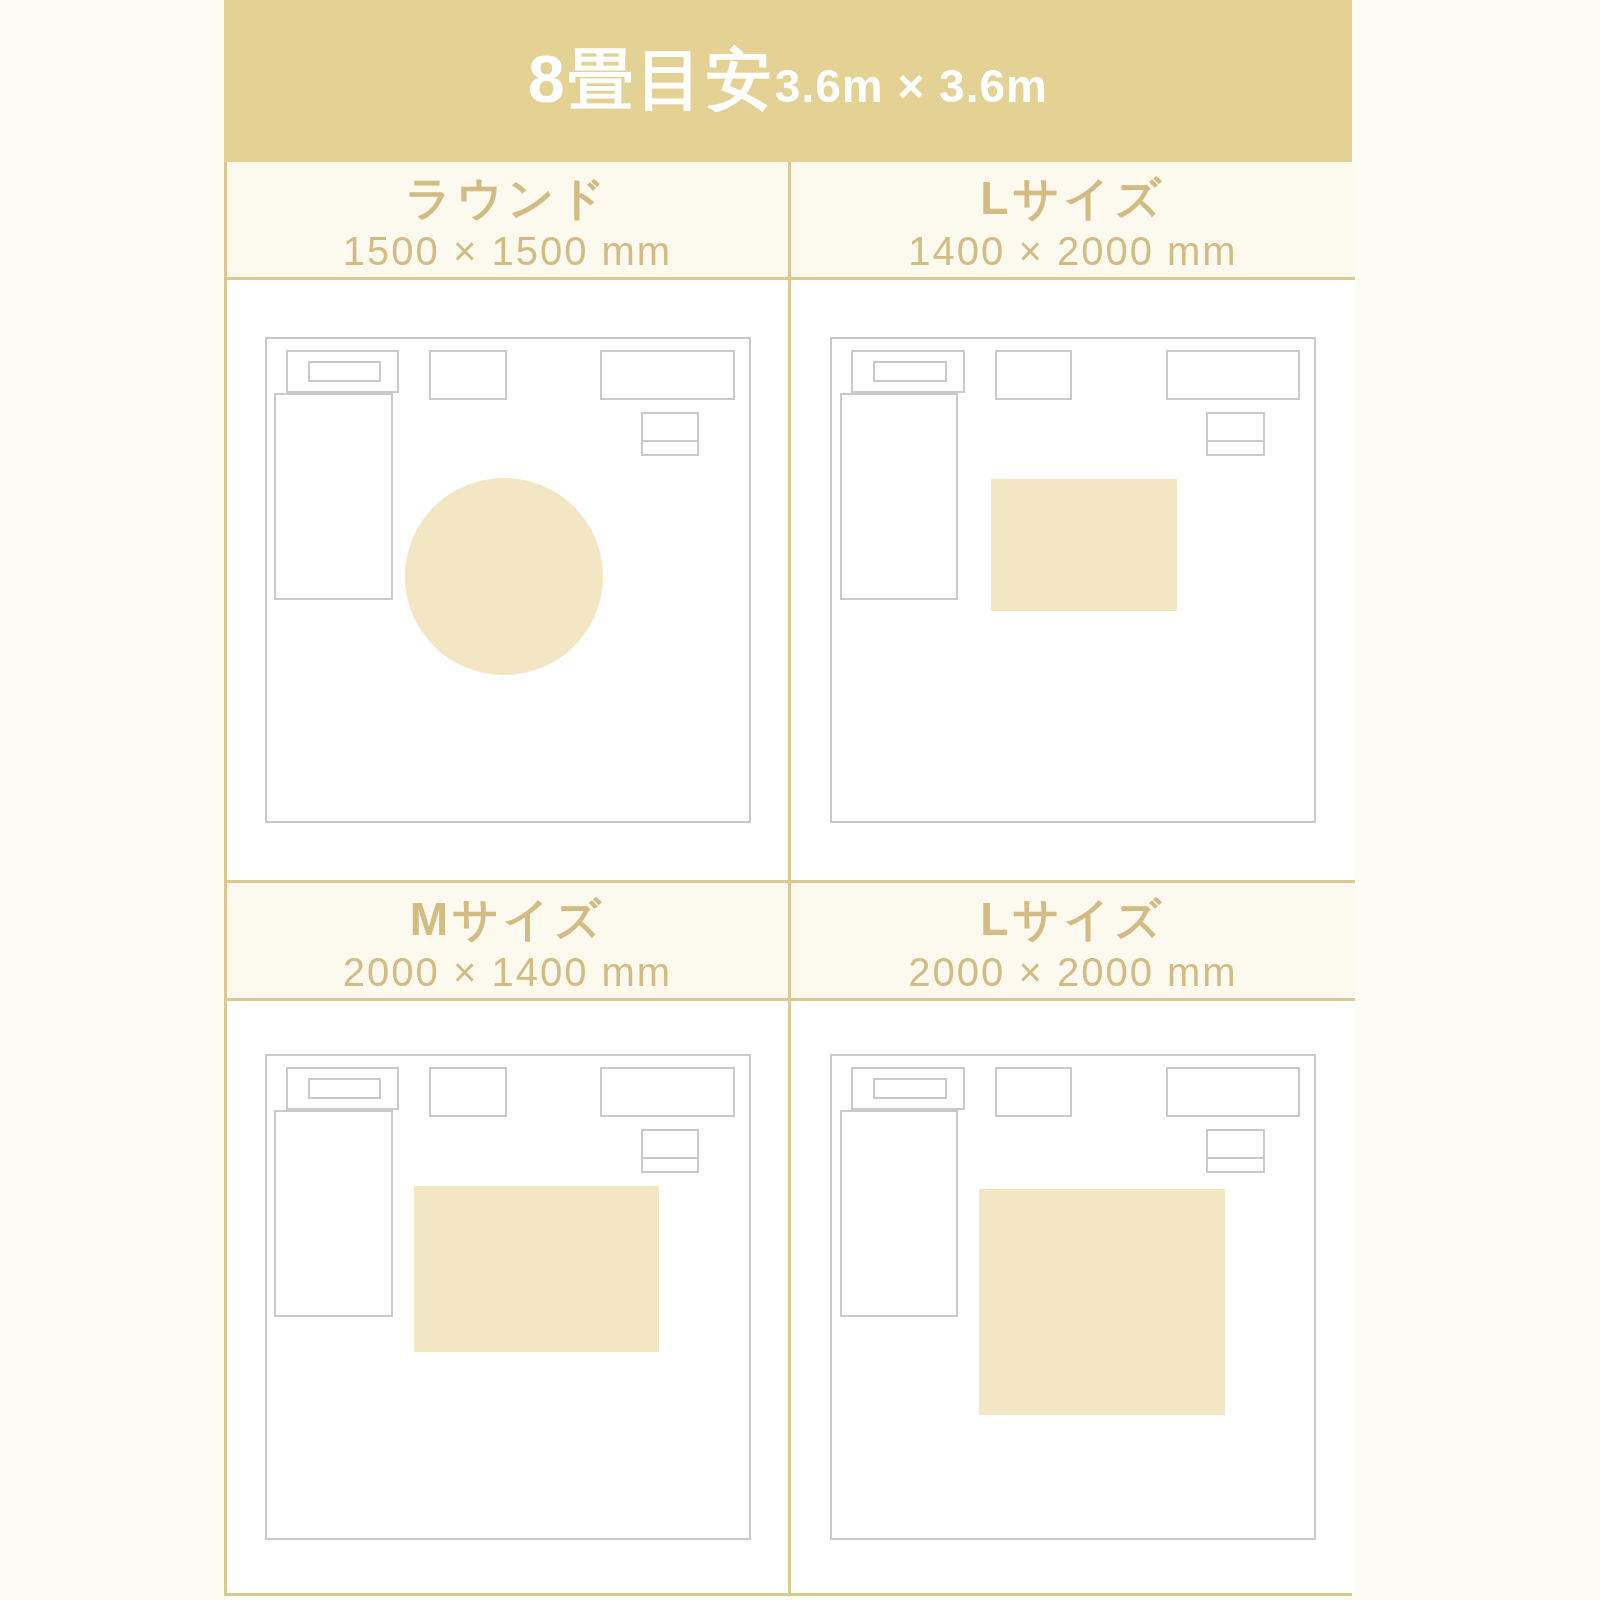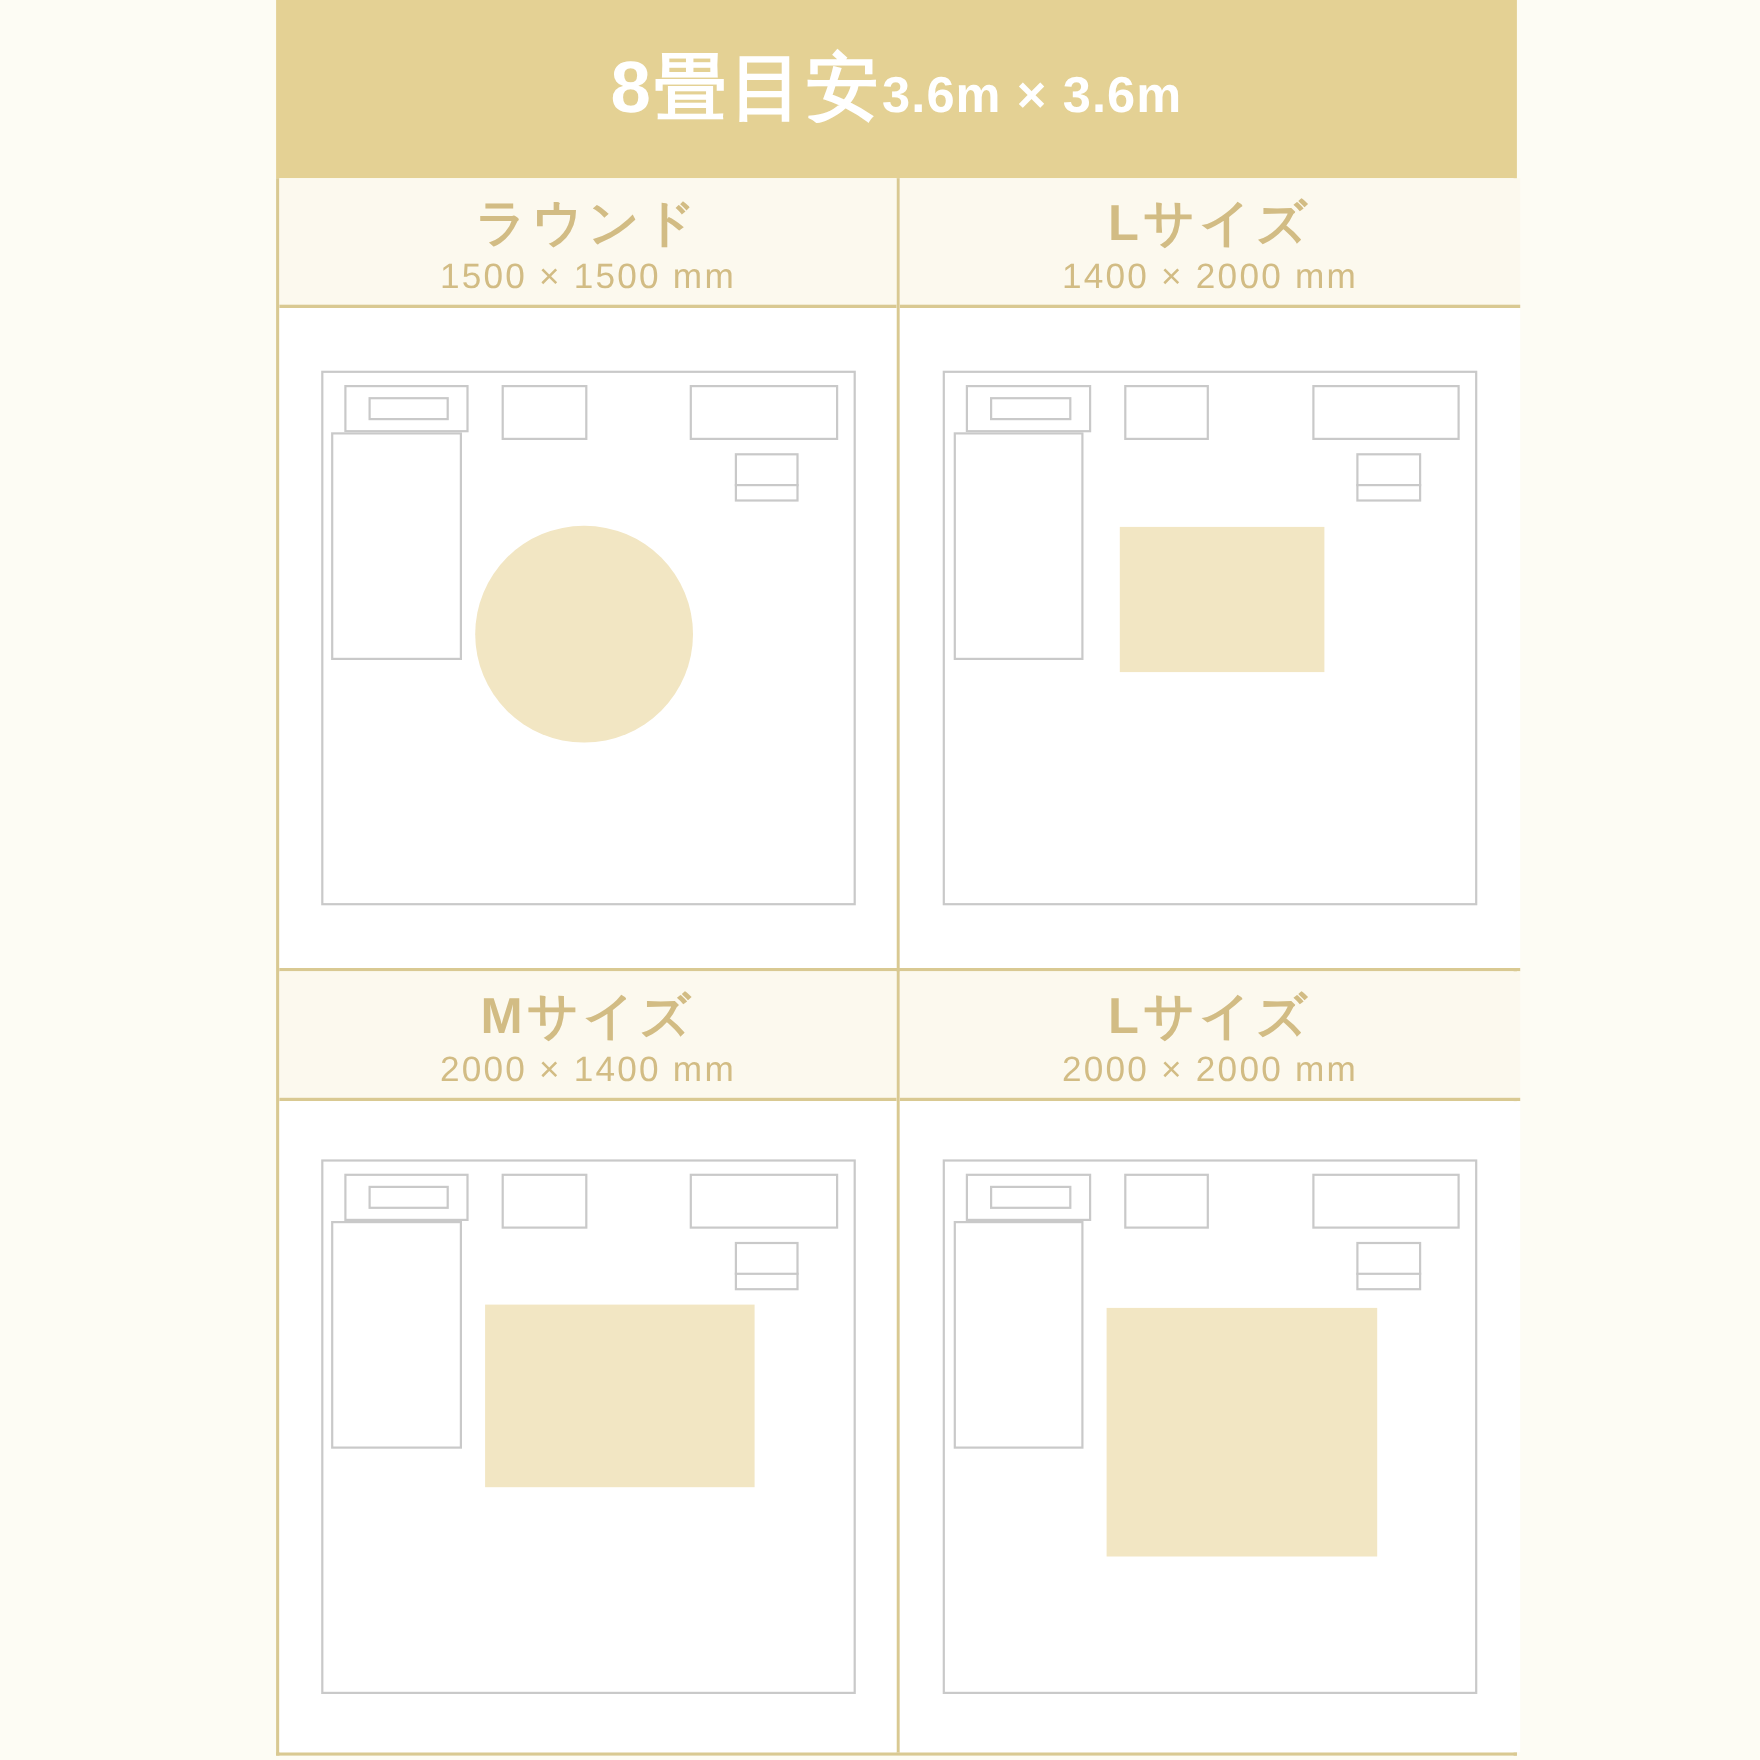--- a/index.html
+++ b/index.html
@@ -15,21 +15,21 @@
   }
   *{margin:0;padding:0;box-sizing:border-box;}
   html,body{width:1600px;height:1600px;}
   body{
     background:var(--page-bg);
     font-family:"Liberation Sans","DejaVu Sans",sans-serif;
     overflow:hidden;
   }
   .content{
     position:absolute;
-    left:251px; top:0;
+    left:224px; top:0;
     width:1128px; height:1596px;
   }
   
   .band{
     height:162px;
     background:var(--band-bg);
     display:flex;
     align-items:baseline;
     justify-content:center;
     padding-top:46px;
@@ -77,21 +77,21 @@
   }
   .panel-title{
     color:var(--accent-text);
     font-size:46px;
     font-weight:bold;
     letter-spacing:4px;
     line-height:1;
   }
   .panel-size{
     color:var(--accent-text);
-    font-size:32px;
+    font-size:40px;
     letter-spacing:2px;
     line-height:1;
   }
   .panel-body{
     flex:1;
     background:var(--diagram-bg);
     display:flex;
     align-items:center;
     justify-content:center;
   }

